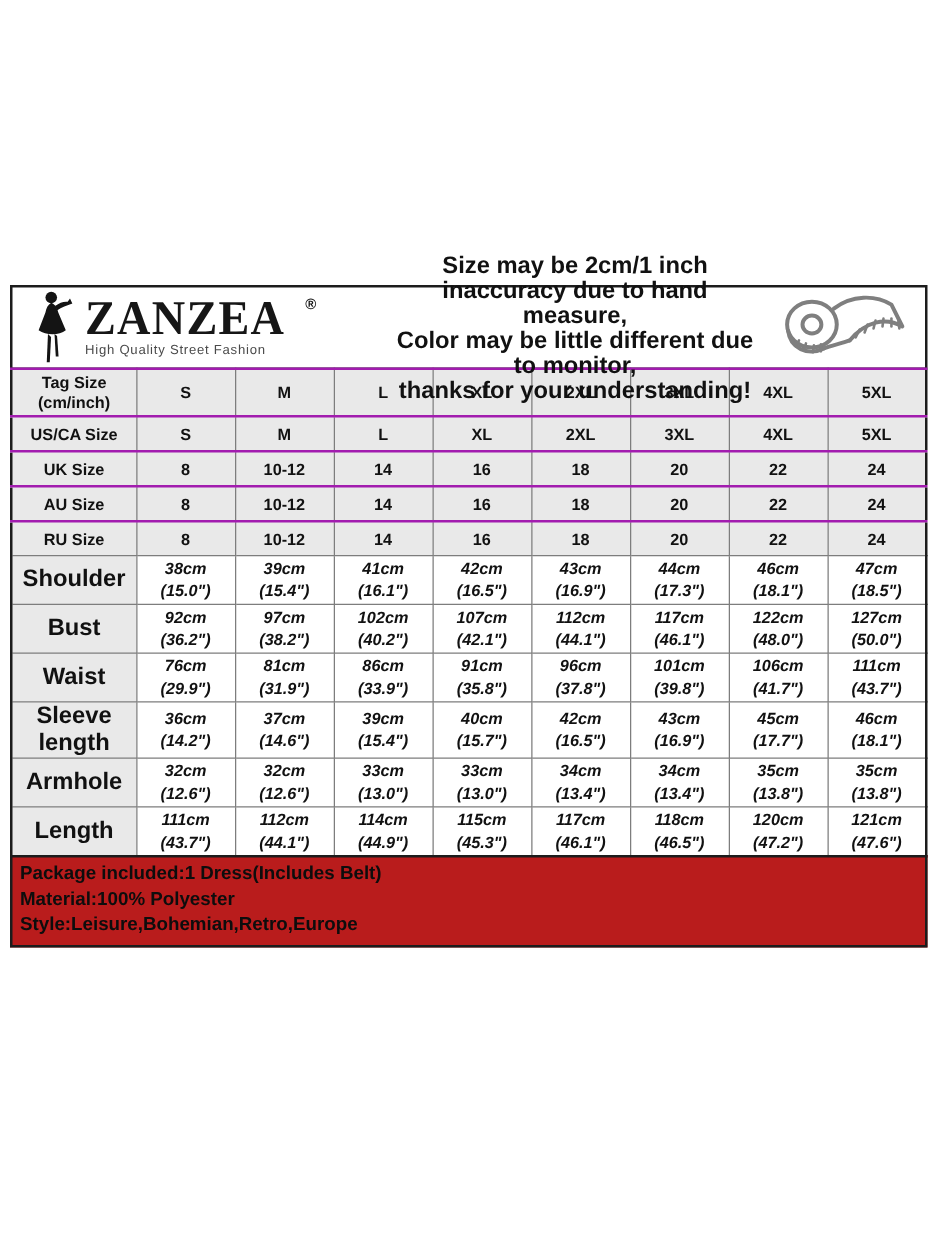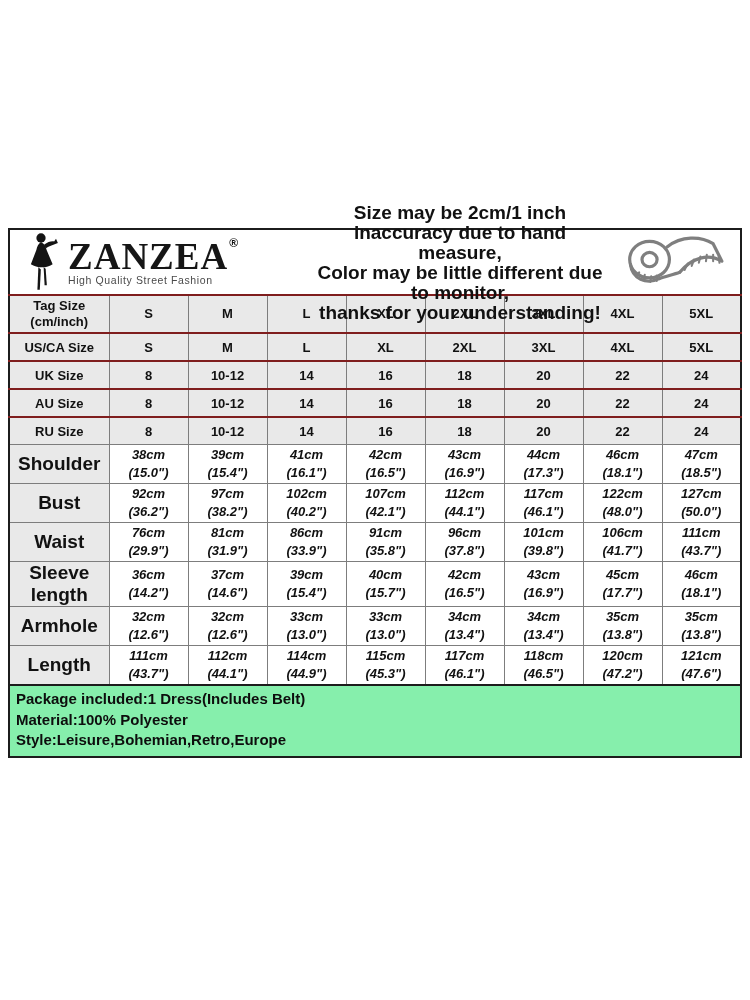--- a/index.html
+++ b/index.html
@@ -14,21 +14,21 @@
   
   .header-box {
     border:2px solid #1c1c1c;
     height:64px;
     display:flex; align-items:center;
     background:#fff;
   }
   .logo { width:305px; display:flex; align-items:center; padding-left:12px; box-sizing:border-box; }
   .logo svg.fig { flex:0 0 auto; }
   .logo-textwrap { margin-left:2px; position:relative; }
-  .brand-line { display:flex; align-items:flex-start; }
+  .brand-line { display:flex; align-items:flex-start;gap:15px; }
   .brand-name {
     font-family:"Liberation Serif", serif;
     font-weight:bold; font-size:37px; line-height:34px; letter-spacing:1px;
     color:#161616; font-stretch:condensed; transform:scaleY(1.05);
   }
   .reg-mark { font-size:12px; font-weight:bold; margin-top:-3px; margin-left:1px; }
   .brand-tagline { font-size:10.5px; color:#4a4a4a; letter-spacing:0.6px; margin-top:1px; }
 
   .disclaimer {
     flex:1; text-align:center;
@@ -47,29 +47,29 @@
   table.size-table th, table.size-table td {
     border:1px solid #7d7d7d;
     text-align:center; vertical-align:middle;
     font-weight:bold; font-size:13px; color:#111;
     padding:0;
   }
   table.size-table th { background:#e9e9e9; width:100px; }
   col.label-col { width:100px; }
   tr.size-row td { background:#e9e9e9; height:26px; }
   tr.size-row.tall th, tr.size-row.tall td { height:36px; line-height:16px; }
-  tr.size-row { border-top:2px solid #7f1d1d; }
+  tr.size-row { border-top:2px solid #a21caf; }
   tr.measure-row td { background:#ffffff; height:38px; line-height:18px;font-style:italic; }
   tr.measure-row th { font-size:19px; }
 
   
   .footer-box {
     border:2px solid #1c1c1c; margin-top:-2px;
     padding:3px 6px 5px 6px;
-    background:#86efac;
+    background:#b91c1c;
   }
   .footer-box .note-line {
     font-weight:bold; font-size:15px; line-height:20.5px; color:#0d0d0d;
   }
 </style>
 </head>
 <body>
 
 <div class="sheet">
 

